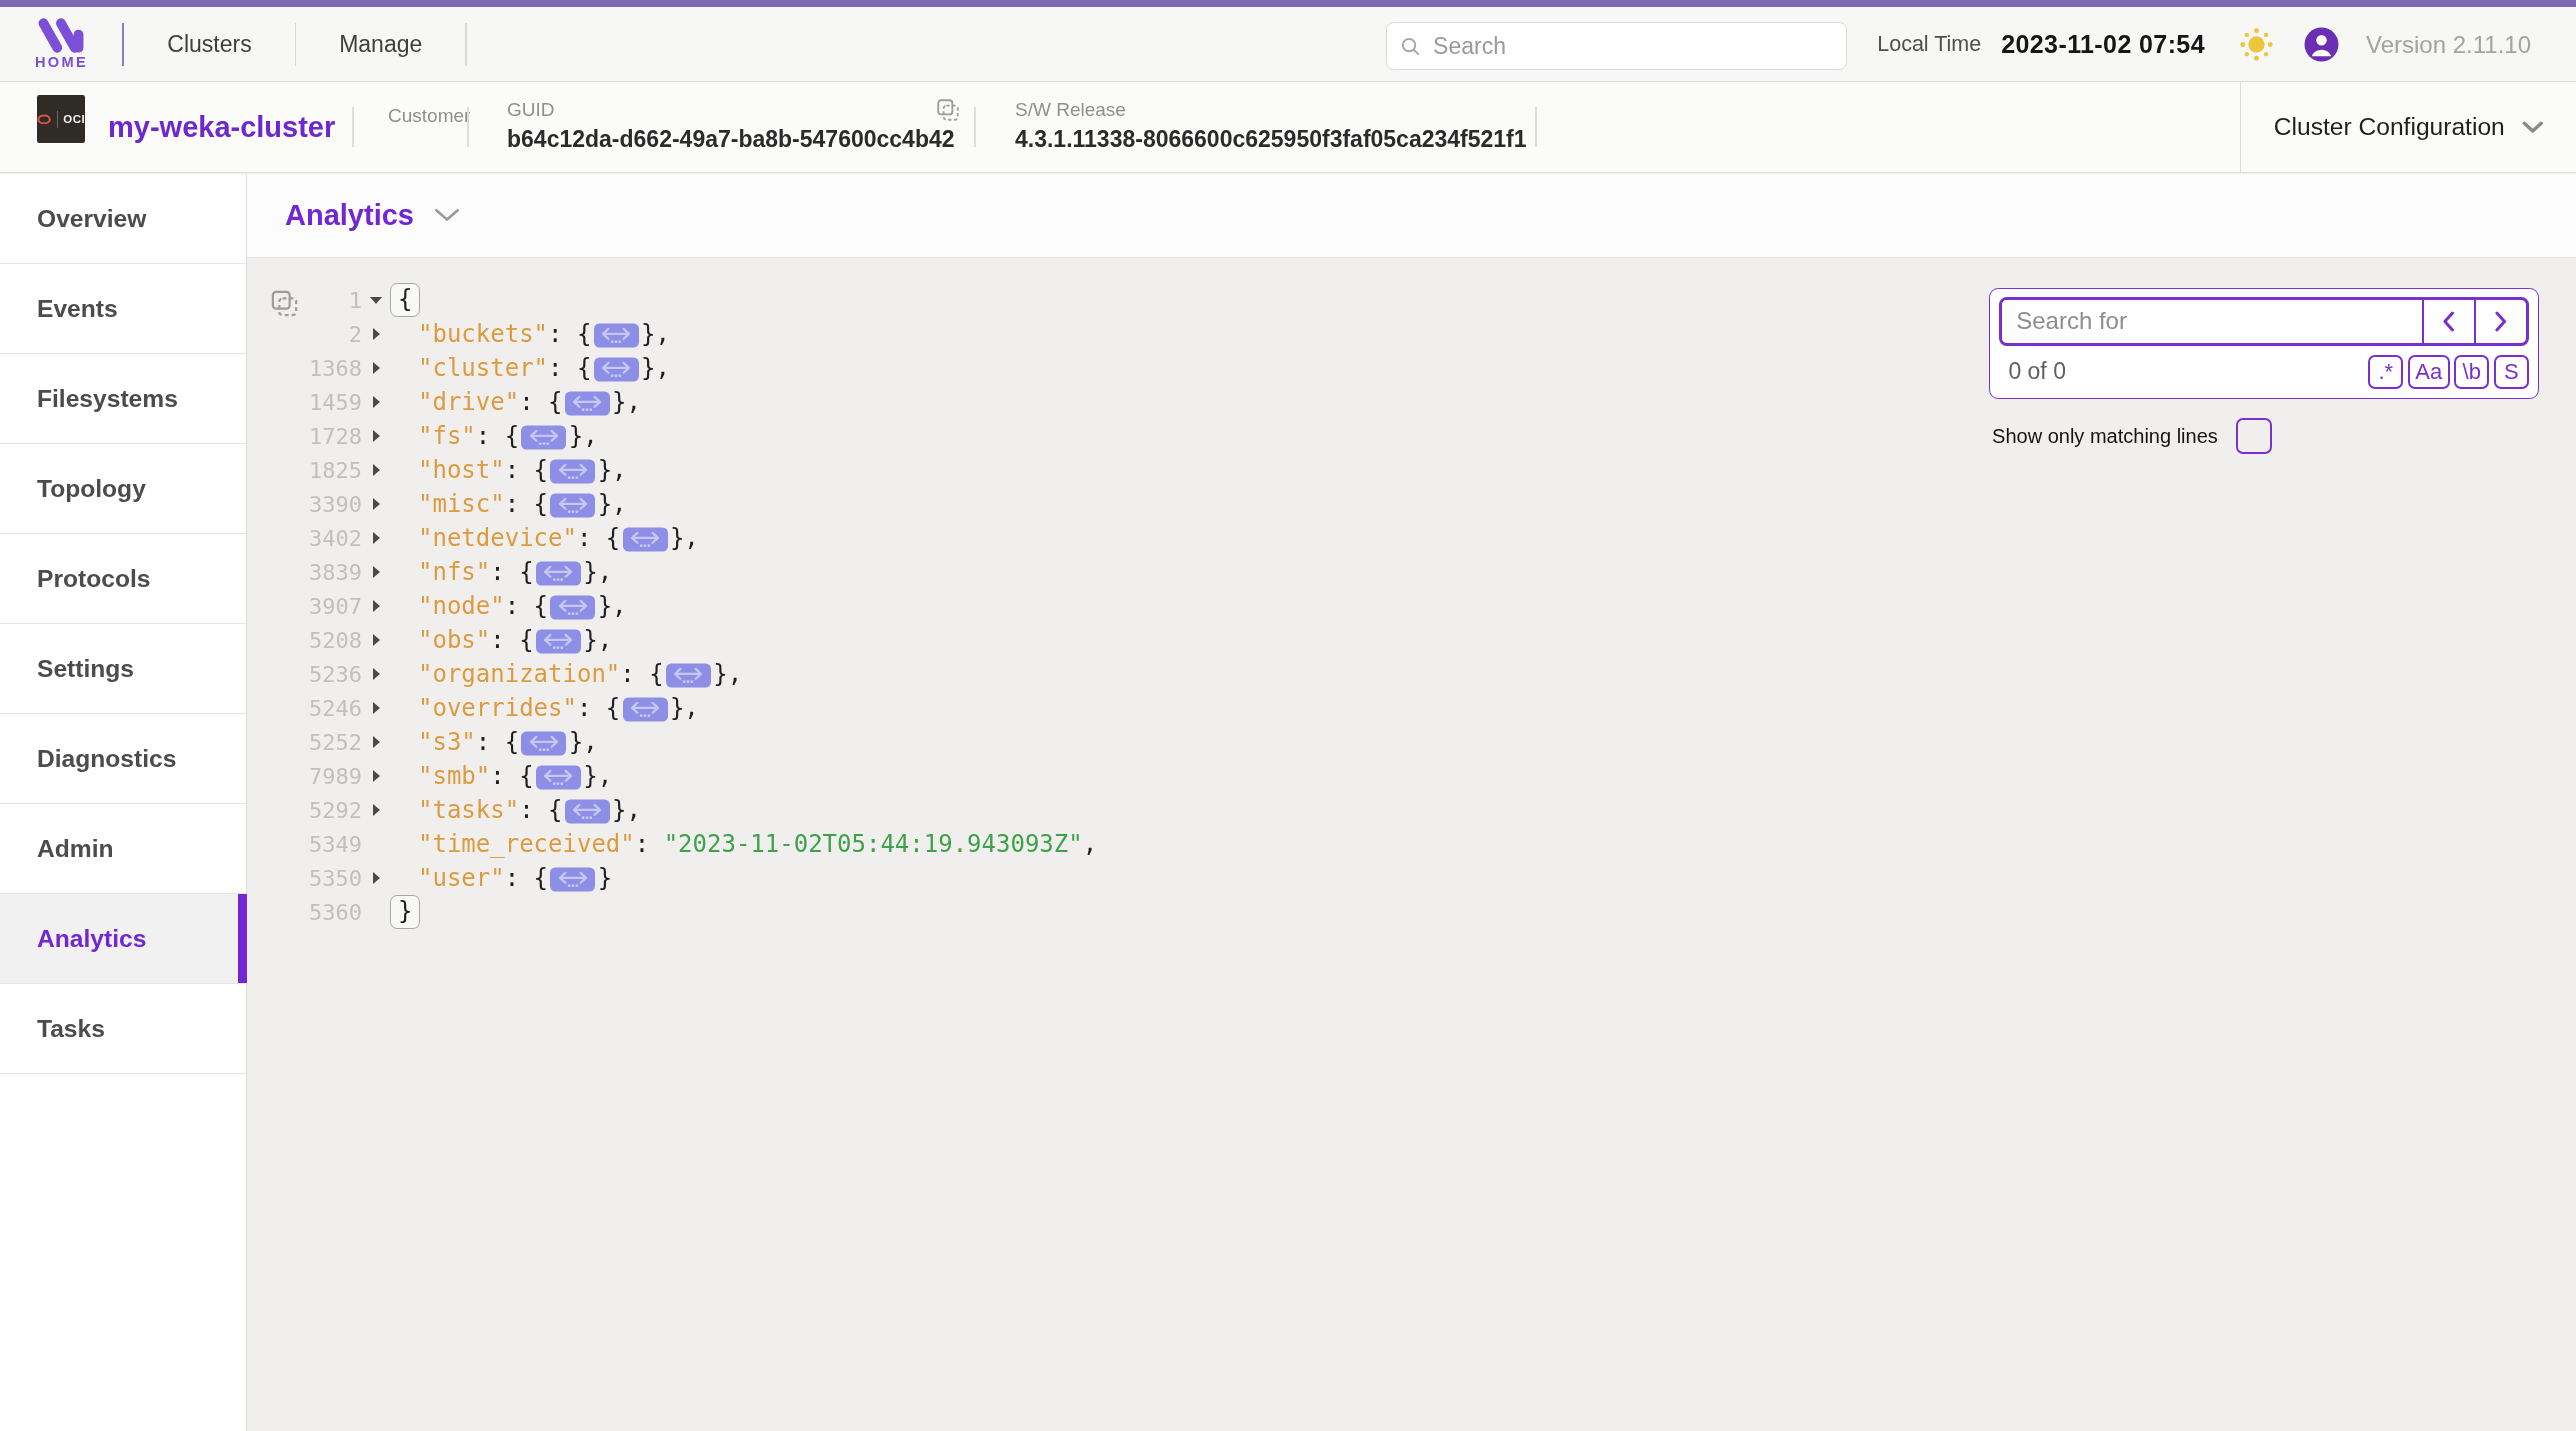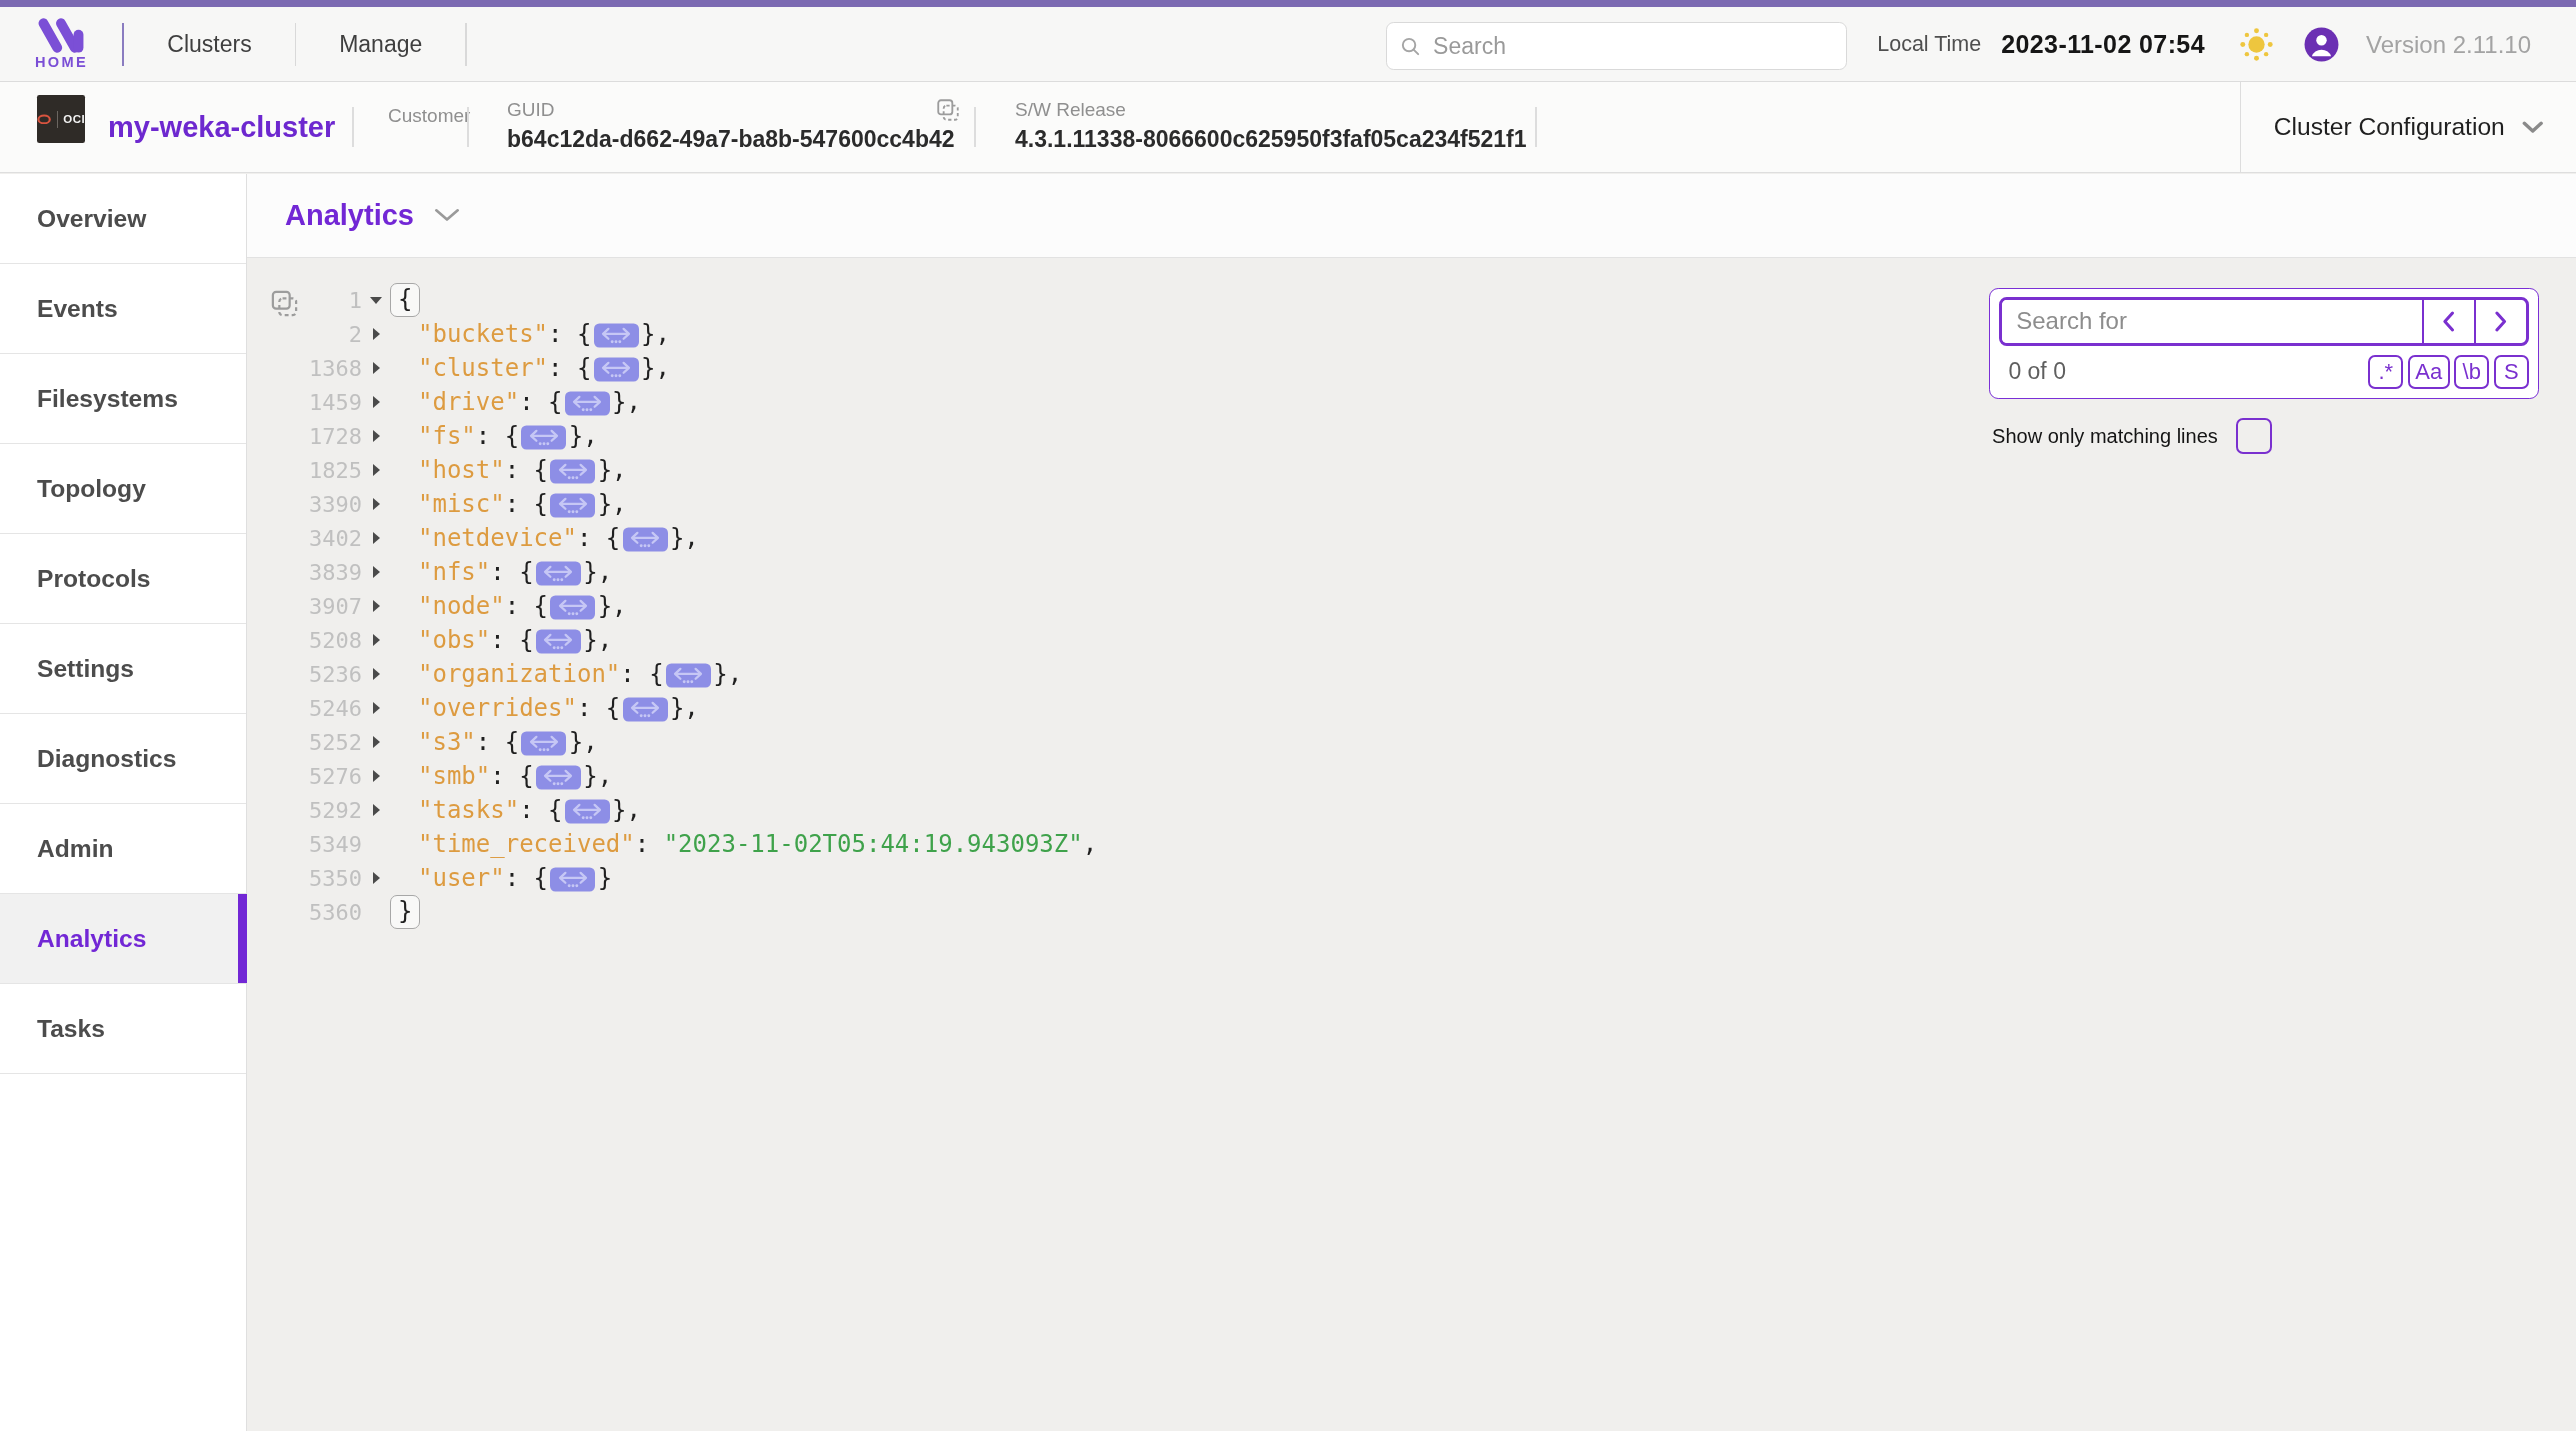--- a/index.html
+++ b/index.html
@@ -411,21 +411,21 @@
             </span>
             <span class="code-text" style="margin-left: 28px;"><span class="k">"s3"</span><span class="p">: </span><span class="p">{</span><span class="pill"><svg width="32" height="18.4" viewBox="0 0 42 24">
                   <path d="M11 3 L4 9.5 L11 16 M31 3 L38 9.5 L31 16" fill="none" stroke="#c6c7f5" stroke-width="3" stroke-linecap="round" stroke-linejoin="round"></path>
                   <line x1="6" y1="9.5" x2="36" y2="9.5" stroke="#c6c7f5" stroke-width="3" stroke-linecap="round"></line>
                   <circle cx="16" cy="20" r="1.9" fill="#c6c7f5"></circle>
                   <circle cx="21" cy="20" r="1.9" fill="#c6c7f5"></circle>
                   <circle cx="26" cy="20" r="1.9" fill="#c6c7f5"></circle>
                 </svg></span><span class="p">}</span><span class="p">,</span></span>
           </div>
           <div class="code-line">
-            <span class="ln">5276</span>
+            <span class="ln">7989</span>
             <span class="arrow-cell">
               <span class="tri-right"></span>
             </span>
             <span class="code-text" style="margin-left: 28px;"><span class="k">"smb"</span><span class="p">: </span><span class="p">{</span><span class="pill"><svg width="32" height="18.4" viewBox="0 0 42 24">
                   <path d="M11 3 L4 9.5 L11 16 M31 3 L38 9.5 L31 16" fill="none" stroke="#c6c7f5" stroke-width="3" stroke-linecap="round" stroke-linejoin="round"></path>
                   <line x1="6" y1="9.5" x2="36" y2="9.5" stroke="#c6c7f5" stroke-width="3" stroke-linecap="round"></line>
                   <circle cx="16" cy="20" r="1.9" fill="#c6c7f5"></circle>
                   <circle cx="21" cy="20" r="1.9" fill="#c6c7f5"></circle>
                   <circle cx="26" cy="20" r="1.9" fill="#c6c7f5"></circle>
                 </svg></span><span class="p">}</span><span class="p">,</span></span>

